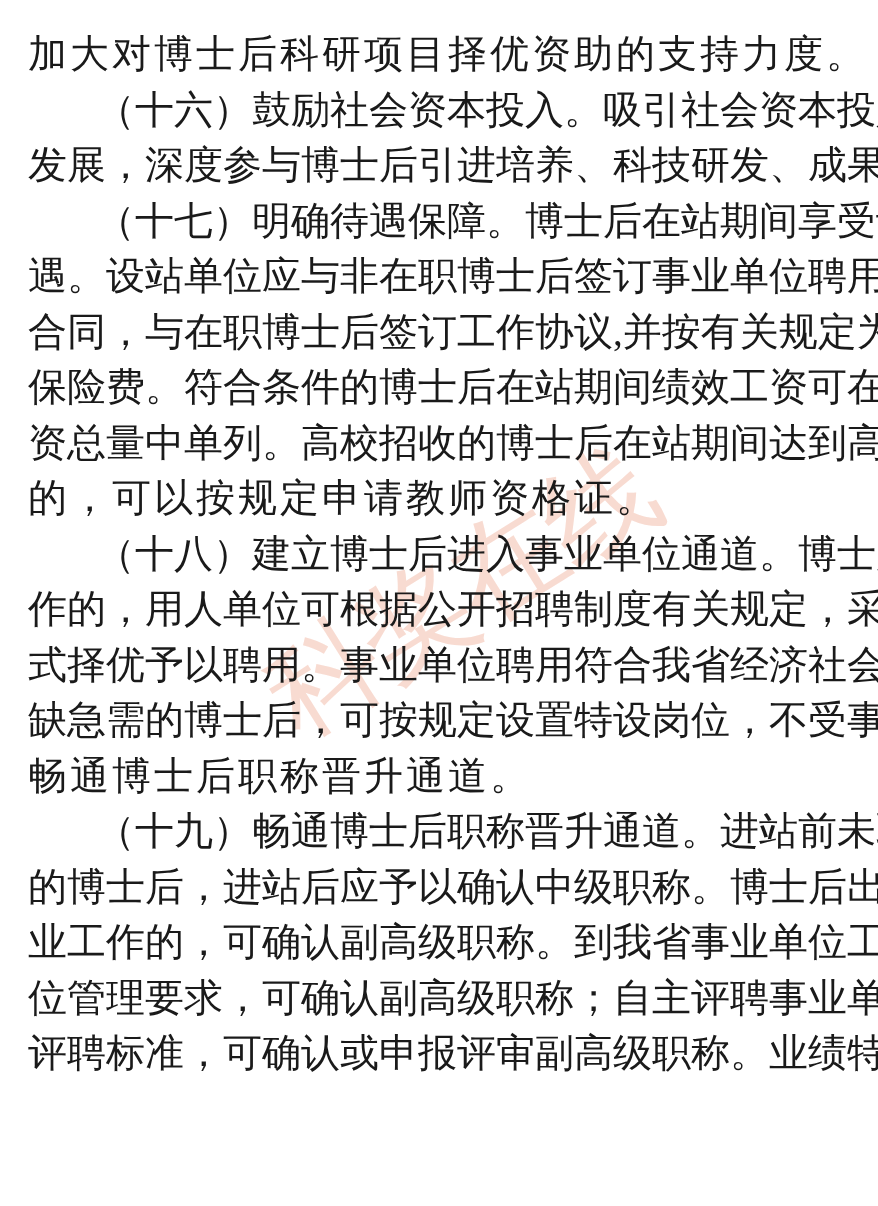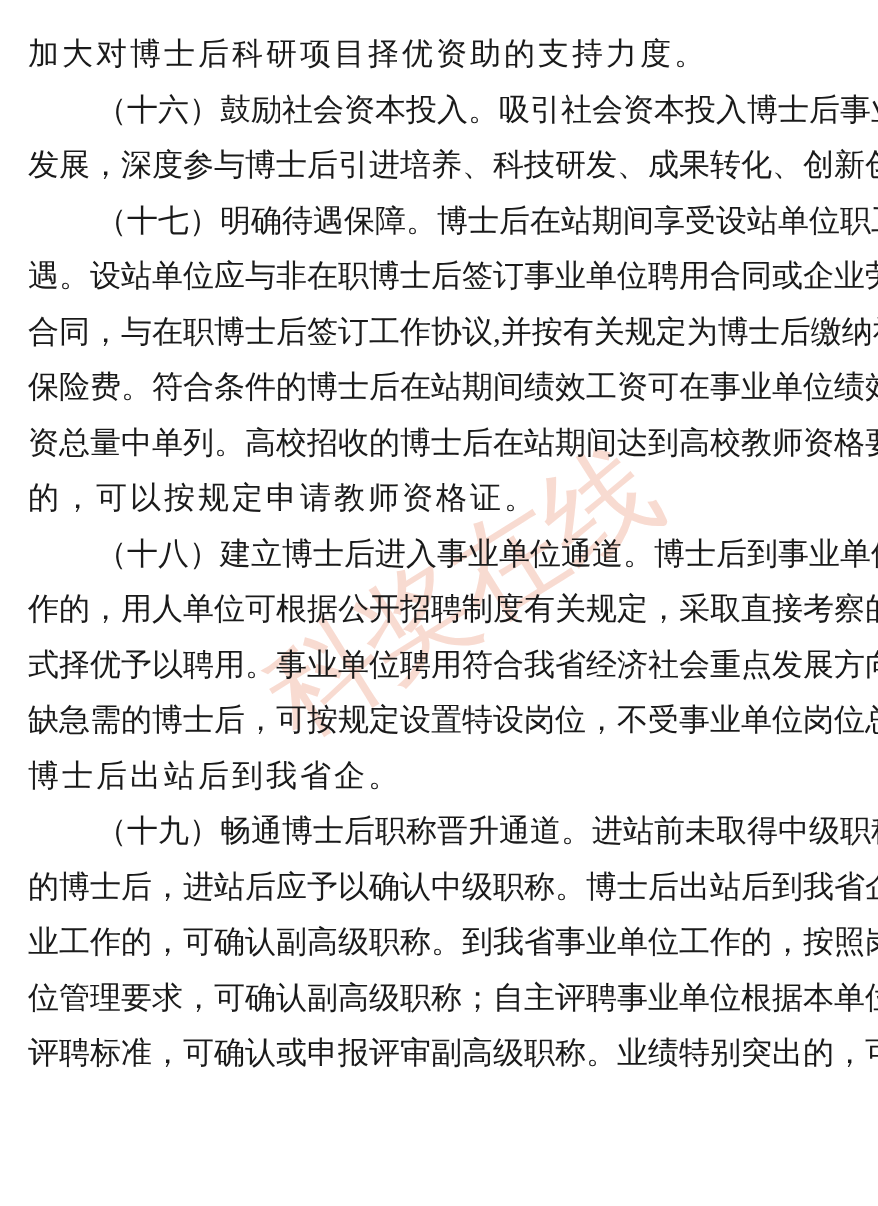--- a/index.html
+++ b/index.html
@@ -45,21 +45,21 @@
     position: absolute;
     left: 28px;
     top: 26px;
     width: 819px;
     z-index: 1;
   }
   .line {
     display: block;
     height: 55.5px;
     line-height: 55.5px;
-    font-size: 31px;
+    font-size: 39px;
     white-space: nowrap;
     overflow: visible;
   }
   .line.full {
     text-align: justify;
     text-align-last: justify;
   }
   .line.last {
     text-align: left;
     letter-spacing: 3px;
@@ -89,20 +89,20 @@
     <div class="line full indent">（十七）明确待遇保障。博士后在站期间享受设站单位职工待</div>
     <div class="line full">遇。设站单位应与非在职博士后签订事业单位聘用合同或企业劳动</div>
     <div class="line full">合同，与在职博士后签订工作协议,并按有关规定为博士后缴纳社会</div>
     <div class="line full">保险费。符合条件的博士后在站期间绩效工资可在事业单位绩效工</div>
     <div class="line full">资总量中单列。高校招收的博士后在站期间达到高校教师资格要求</div>
     <div class="line last">的，可以按规定申请教师资格证。</div>
     <div class="line full indent">（十八）建立博士后进入事业单位通道。博士后到事业单位工</div>
     <div class="line full">作的，用人单位可根据公开招聘制度有关规定，采取直接考察的方</div>
     <div class="line full">式择优予以聘用。事业单位聘用符合我省经济社会重点发展方向紧</div>
     <div class="line full">缺急需的博士后，可按规定设置特设岗位，不受事业单位岗位总量、</div>
-    <div class="line last">博士后出站后到我省企。</div>
+    <div class="line last">畅通博士后职称晋升通道。</div>
     <div class="line full indent">（十九）畅通博士后职称晋升通道。进站前未取得中级职称</div>
     <div class="line full">的博士后，进站后应予以确认中级职称。博士后出站后到我省企</div>
     <div class="line full">业工作的，可确认副高级职称。到我省事业单位工作的，按照岗</div>
     <div class="line full">位管理要求，可确认副高级职称；自主评聘事业单位根据本单位</div>
     <div class="line full">评聘标准，可确认或申报评审副高级职称。业绩特别突出的，可</div>
   </div>
 </div>
 
 </body></html>

